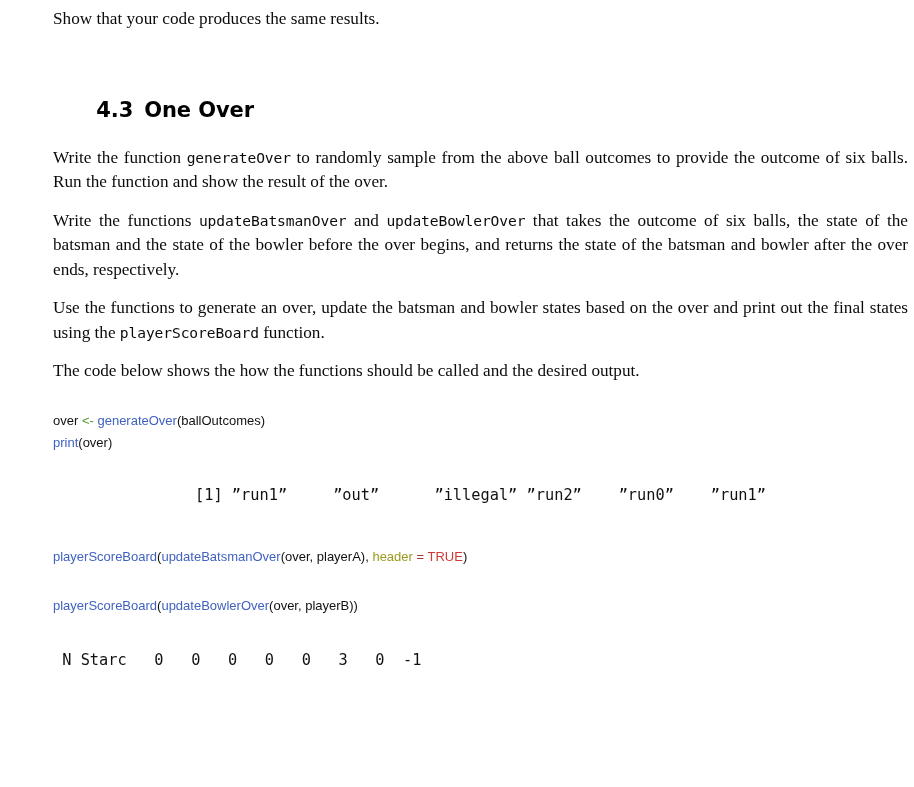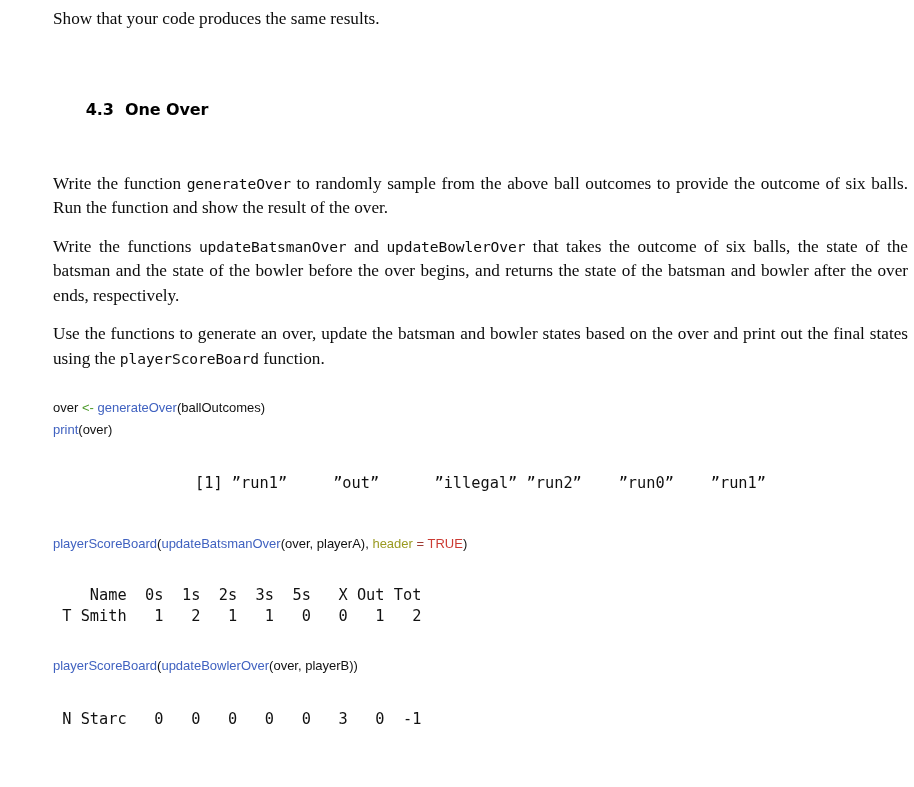--- a/index.html
+++ b/index.html
@@ -49,21 +49,21 @@
     font-size: 14.6px;
     letter-spacing: -0.1px;
     color: #0b0b0b;
     white-space: pre;
   }
 
   
   h2.sec {
     font-family: "DejaVu Sans", "Liberation Sans", sans-serif;
     font-weight: bold;
-    font-size: 16px;
+    font-size: 21px;
     line-height: 24px;
     margin: 0;
     color: #000000;
     letter-spacing: -0.1px;
     white-space: pre;
   }
   .sec-num { display: inline; }
   .sec-gap { display: inline-block; width: 11px; }
   .sec-title { display: inline; }
 
@@ -97,35 +97,34 @@
 
 <div class="page">
   <div class="content">
 
     <p class="para nojust sp-top-1" style="margin-top:7px;">Show that your code produces the same results.</p>
 
     <h2 class="sec" style="margin-top:42px;">
       <span class="sec-num">4.3</span><span class="sec-gap"></span><span class="sec-title">One Over</span>
     </h2>
 
-    <p class="para" style="margin-top:26px;"><span>Write the function </span><code class="inl">generateOver</code><span> to randomly sample from the above ball outcomes to provide the outcome of six balls. Run the function and show the result of the over.</span></p>
+    <p class="para" style=""><span>Write the function </span><code class="inl">generateOver</code><span> to randomly sample from the above ball outcomes to provide the outcome of six balls. Run the function and show the result of the over.</span></p>
 
     <p class="para sp-para" style="margin-top:14px;"><span>Write the functions </span><code class="inl">updateBatsmanOver</code><span> and </span><code class="inl">updateBowlerOver</code><span> that takes the outcome of six balls, the state of the batsman and the state of the bowler before the over begins, and returns the state of the batsman and bowler after the over ends, respectively.</span></p>
 
     <p class="para sp-para" style="margin-top:14px;"><span>Use the functions to generate an over, update the batsman and bowler states based on the over and print out the final states using the </span><code class="inl">playerScoreBoard</code><span> function.</span></p>
 
+    <p class="para nojust sp-para" style="margin-top:14px;">The code below shows the how the functions should be called and the desired output.</p>
 
     <pre class="code" style="margin-top:26px;"><span class="tok-plain">over </span><span class="tok-arrow">&lt;-</span><span class="tok-fn"> generateOver</span><span class="tok-plain">(ballOutcomes)</span>
 <span class="tok-fn">print</span><span class="tok-plain">(over)</span></pre>
 
     <pre class="out" style="margin-top:31px;text-align:center;">[1] ”run1”     ”out”      ”illegal” ”run2”    ”run0”    ”run1”</pre>
 
     <pre class="code" style="margin-top:39px;"><span class="tok-fn">playerScoreBoard</span><span class="tok-plain">(</span><span class="tok-fn">updateBatsmanOver</span><span class="tok-plain">(over, playerA), </span><span class="tok-arg">header</span><span class="tok-eq"> = </span><span class="tok-const">TRUE</span><span class="tok-plain">)</span></pre>
 
-    <pre class="out" style="margin-top:29px;"><span>    Name  0s  1s  2s  3s  5s   X Out Tot</span>
-<span> T Smith   1   2   1   1   0   0   1   2</span></pre>
 
     <pre class="code" style="margin-top:27px;"><span class="tok-fn">playerScoreBoard</span><span class="tok-plain">(</span><span class="tok-fn">updateBowlerOver</span><span class="tok-plain">(over, playerB))</span></pre>
 
     <pre class="out" style="margin-top:32px;"> N Starc   0   0   0   0   0   3   0  -1</pre>
 
   </div>
 </div>
 
 </body></html>

